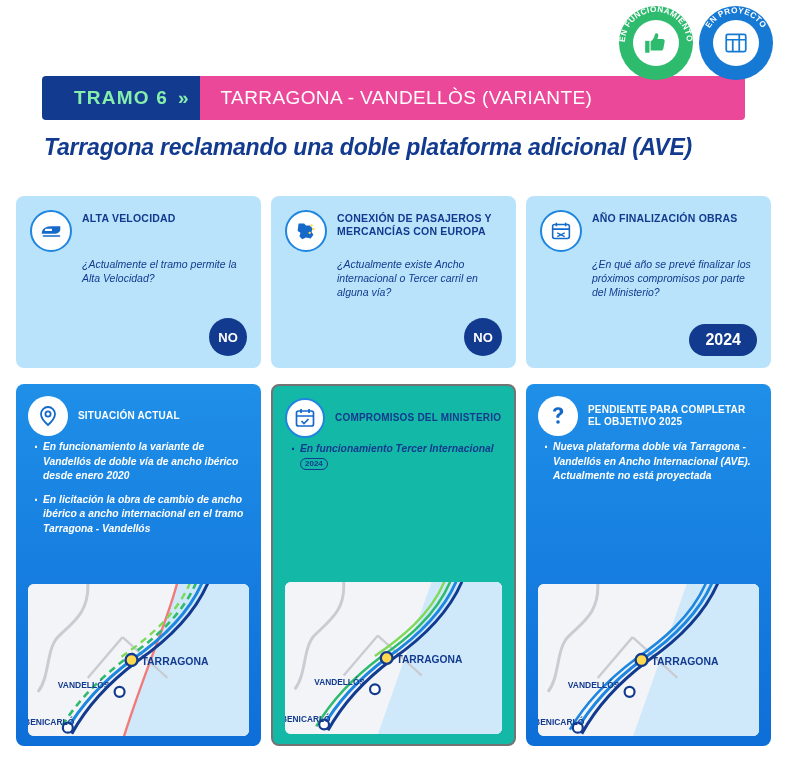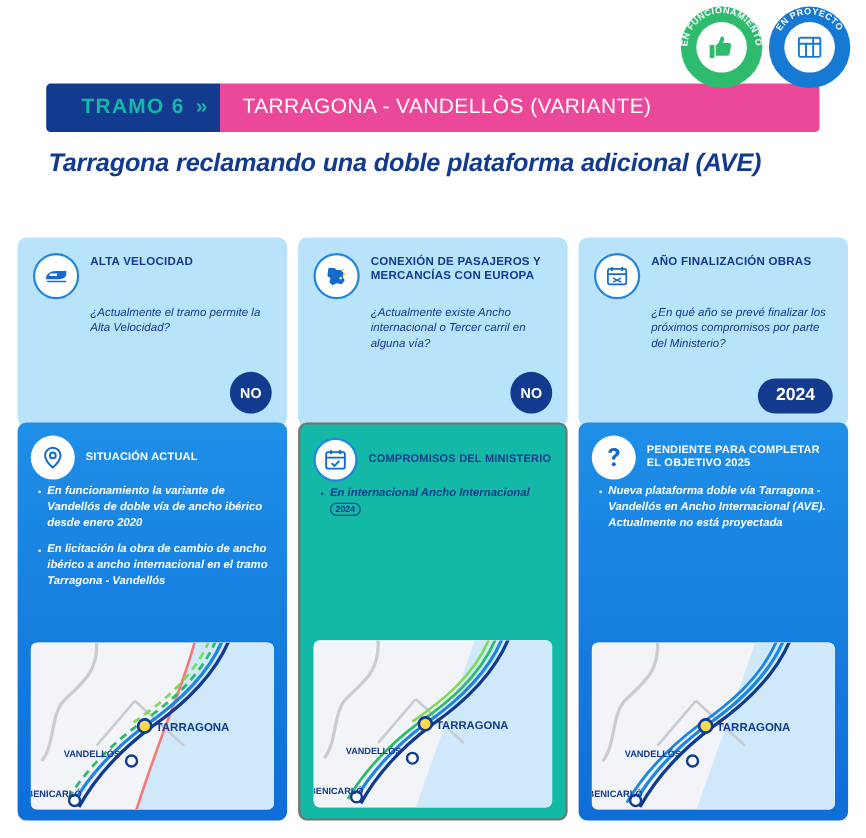--- a/index.html
+++ b/index.html
@@ -59,21 +59,21 @@
   
   .header-bar {
     position: absolute;
     left: 42px; top: 76px;
     width: 703px; height: 44px;
     display: flex;
     align-items: stretch;
   }
   .header-left {
     background: #123a8f;
-    color: #14b8a6;
+    color: #86efac;
     display: flex; align-items: center;
     padding: 0 14px 0 32px;
     font-size: 19px;
     font-weight: bold;
     letter-spacing: 1.2px;
     position: relative;
     border-top-left-radius: 4px;
     border-bottom-left-radius: 4px;
   }
   .header-left .chev {
@@ -114,21 +114,20 @@
     display: flex;
     gap: 10px;
   }
   .card-q {
     width: 291px;
     height: 172px;
     background: #b9e3fb;
     border-radius: 8px;
     position: relative;
     padding: 14px 14px 10px 14px;
-    margin-top: 20px;
   }
   .q-head {
     display: flex;
     gap: 10px;
     align-items: flex-start;
   }
   .q-icon {
     flex: 0 0 auto;
     width: 42px; height: 42px;
     border-radius: 50%;
@@ -400,21 +399,21 @@
       <div class="b-icon">
         <svg viewBox="0 0 24 24" fill="none" stroke="currentColor" stroke-width="1.7">
           <rect x="3.5" y="5" width="17" height="15" rx="2"></rect>
           <path d="M3.5 10h17M8 3v4M16 3v4"></path>
           <path d="M8.5 15l2.5 2.5 4.5-4.5"></path>
         </svg>
       </div>
       <div class="b-title">COMPROMISOS DEL MINISTERIO</div>
     </div>
     <ul class="b-list">
-      <li><span>En internacional Ancho Internacional</span>
+      <li><span>En funcionamiento Tercer Internacional</span>
         <span class="yearchip">2024</span>
       </li>
     </ul>
 
     <div class="map">
       <svg viewBox="0 0 222 156" preserveAspectRatio="xMidYMid slice">
         <rect x="0" y="0" width="222" height="156" fill="#f2f4f7"></rect>
         <path d="M150 0 L222 0 L222 156 L95 156 Z" fill="#cfe9fb"></path>
         <path d="M60 0 C62 30 45 40 30 55 C18 68 22 95 10 110" fill="none" stroke="#c9ccd2" stroke-width="3"></path>
         <path d="M95 55 L60 96 M95 55 L140 96" fill="none" stroke="#c9ccd2" stroke-width="2.4"></path>

